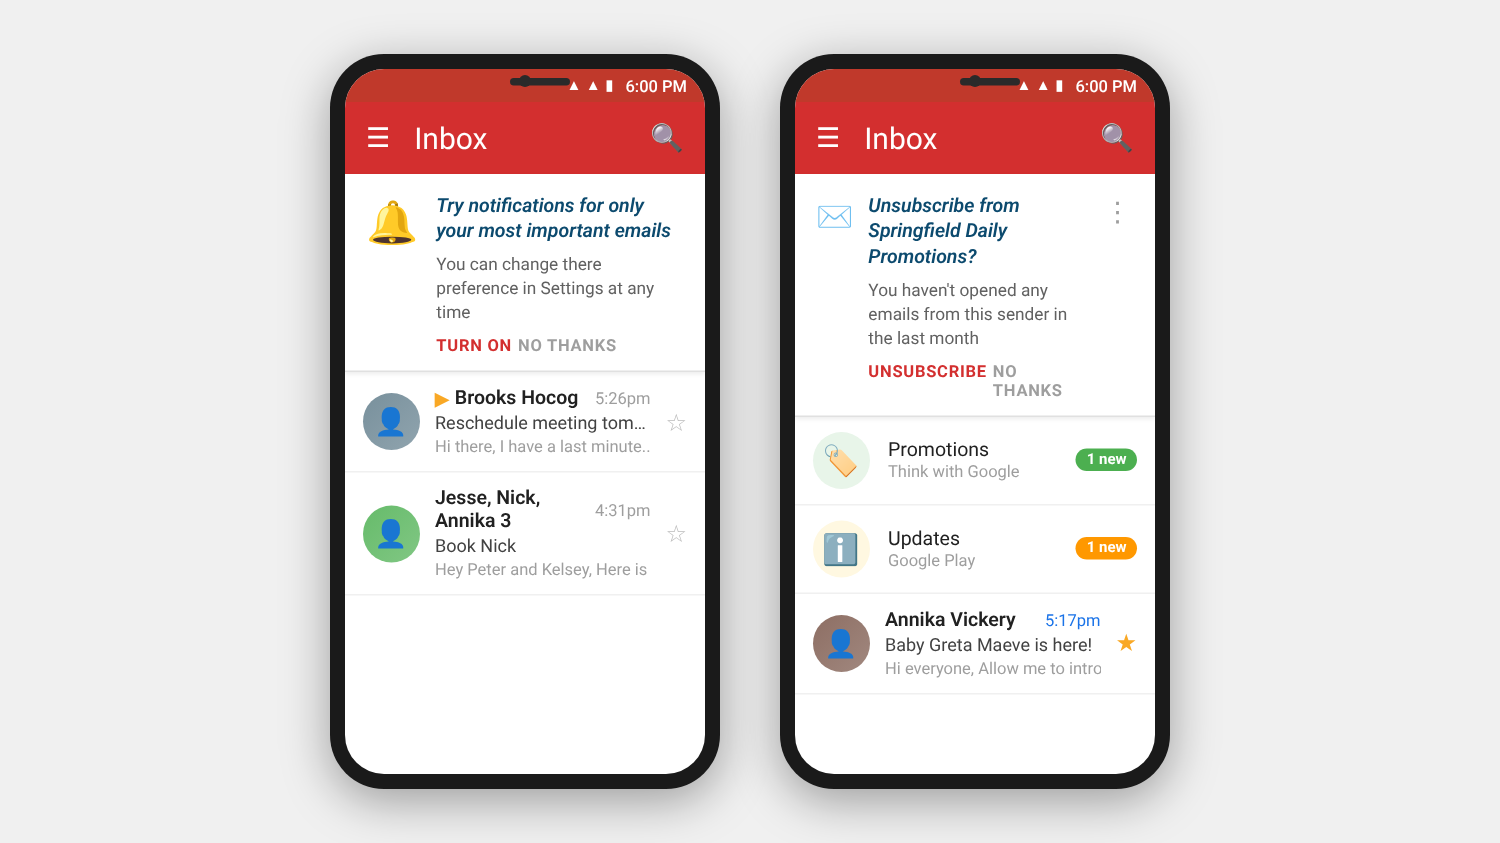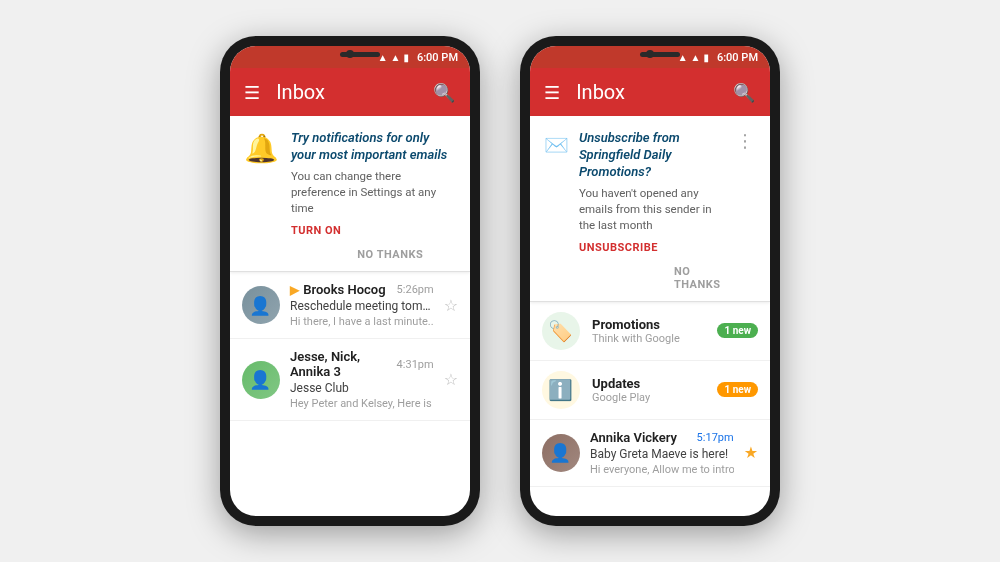--- a/index.html
+++ b/index.html
@@ -141,36 +141,35 @@
       font-style: italic;
     }
     .notif-body {
       font-size: 11.5px;
       color: #616161;
       line-height: 1.4;
       margin-bottom: 8px;
     }
     .notif-actions {
       display: flex;
-      gap: 16px;
+      gap: 4px;
     }
     .notif-action-btn {
       font-size: 11px;
       font-weight: 700;
       color: #d32f2f;
       letter-spacing: 0.5px;
       cursor: pointer;
     }
     .notif-action-no {
       font-size: 11px;
       font-weight: 700;
       color: #9e9e9e;
       letter-spacing: 0.5px;
       cursor: pointer;
-      margin-top: 24px;
     }
     .email-list {
       flex: 1;
       overflow: hidden;
     }
     .email-item {
       display: flex;
       align-items: center;
       padding: 10px 12px;
       border-bottom: 1px solid #f0f0f0;
@@ -273,21 +272,21 @@
       align-items: center;
       justify-content: center;
       font-size: 20px;
       flex-shrink: 0;
     }
     .cat-content {
       flex: 1;
     }
     .cat-title {
       font-size: 13px;
-      font-weight: 700;
+      font-weight: 400;
       color: #212121;
     }
     .cat-subtitle {
       font-size: 11px;
       color: #9e9e9e;
     }
     .badge-new-green {
       background: #4caf50;
       color: #fff;
       font-size: 10px;
@@ -389,21 +388,21 @@
 
         <div class="email-item">
           <div class="avatar avatar-jesse">
             <span style="font-size:18px;">👤</span>
           </div>
           <div class="email-content">
             <div class="email-top">
               <span class="email-sender">Jesse, Nick, Annika 3</span>
               <span class="email-time">4:31pm</span>
             </div>
-            <div class="email-subject">Jesse Club</div>
+            <div class="email-subject">Book Nick</div>
             <div class="email-preview">
               <span>Hey Peter and Kelsey, Here is the list...</span>
             </div>
           </div>
           <span class="star-icon">☆</span>
         </div>
       </div>
     </div>
   </div>
 

